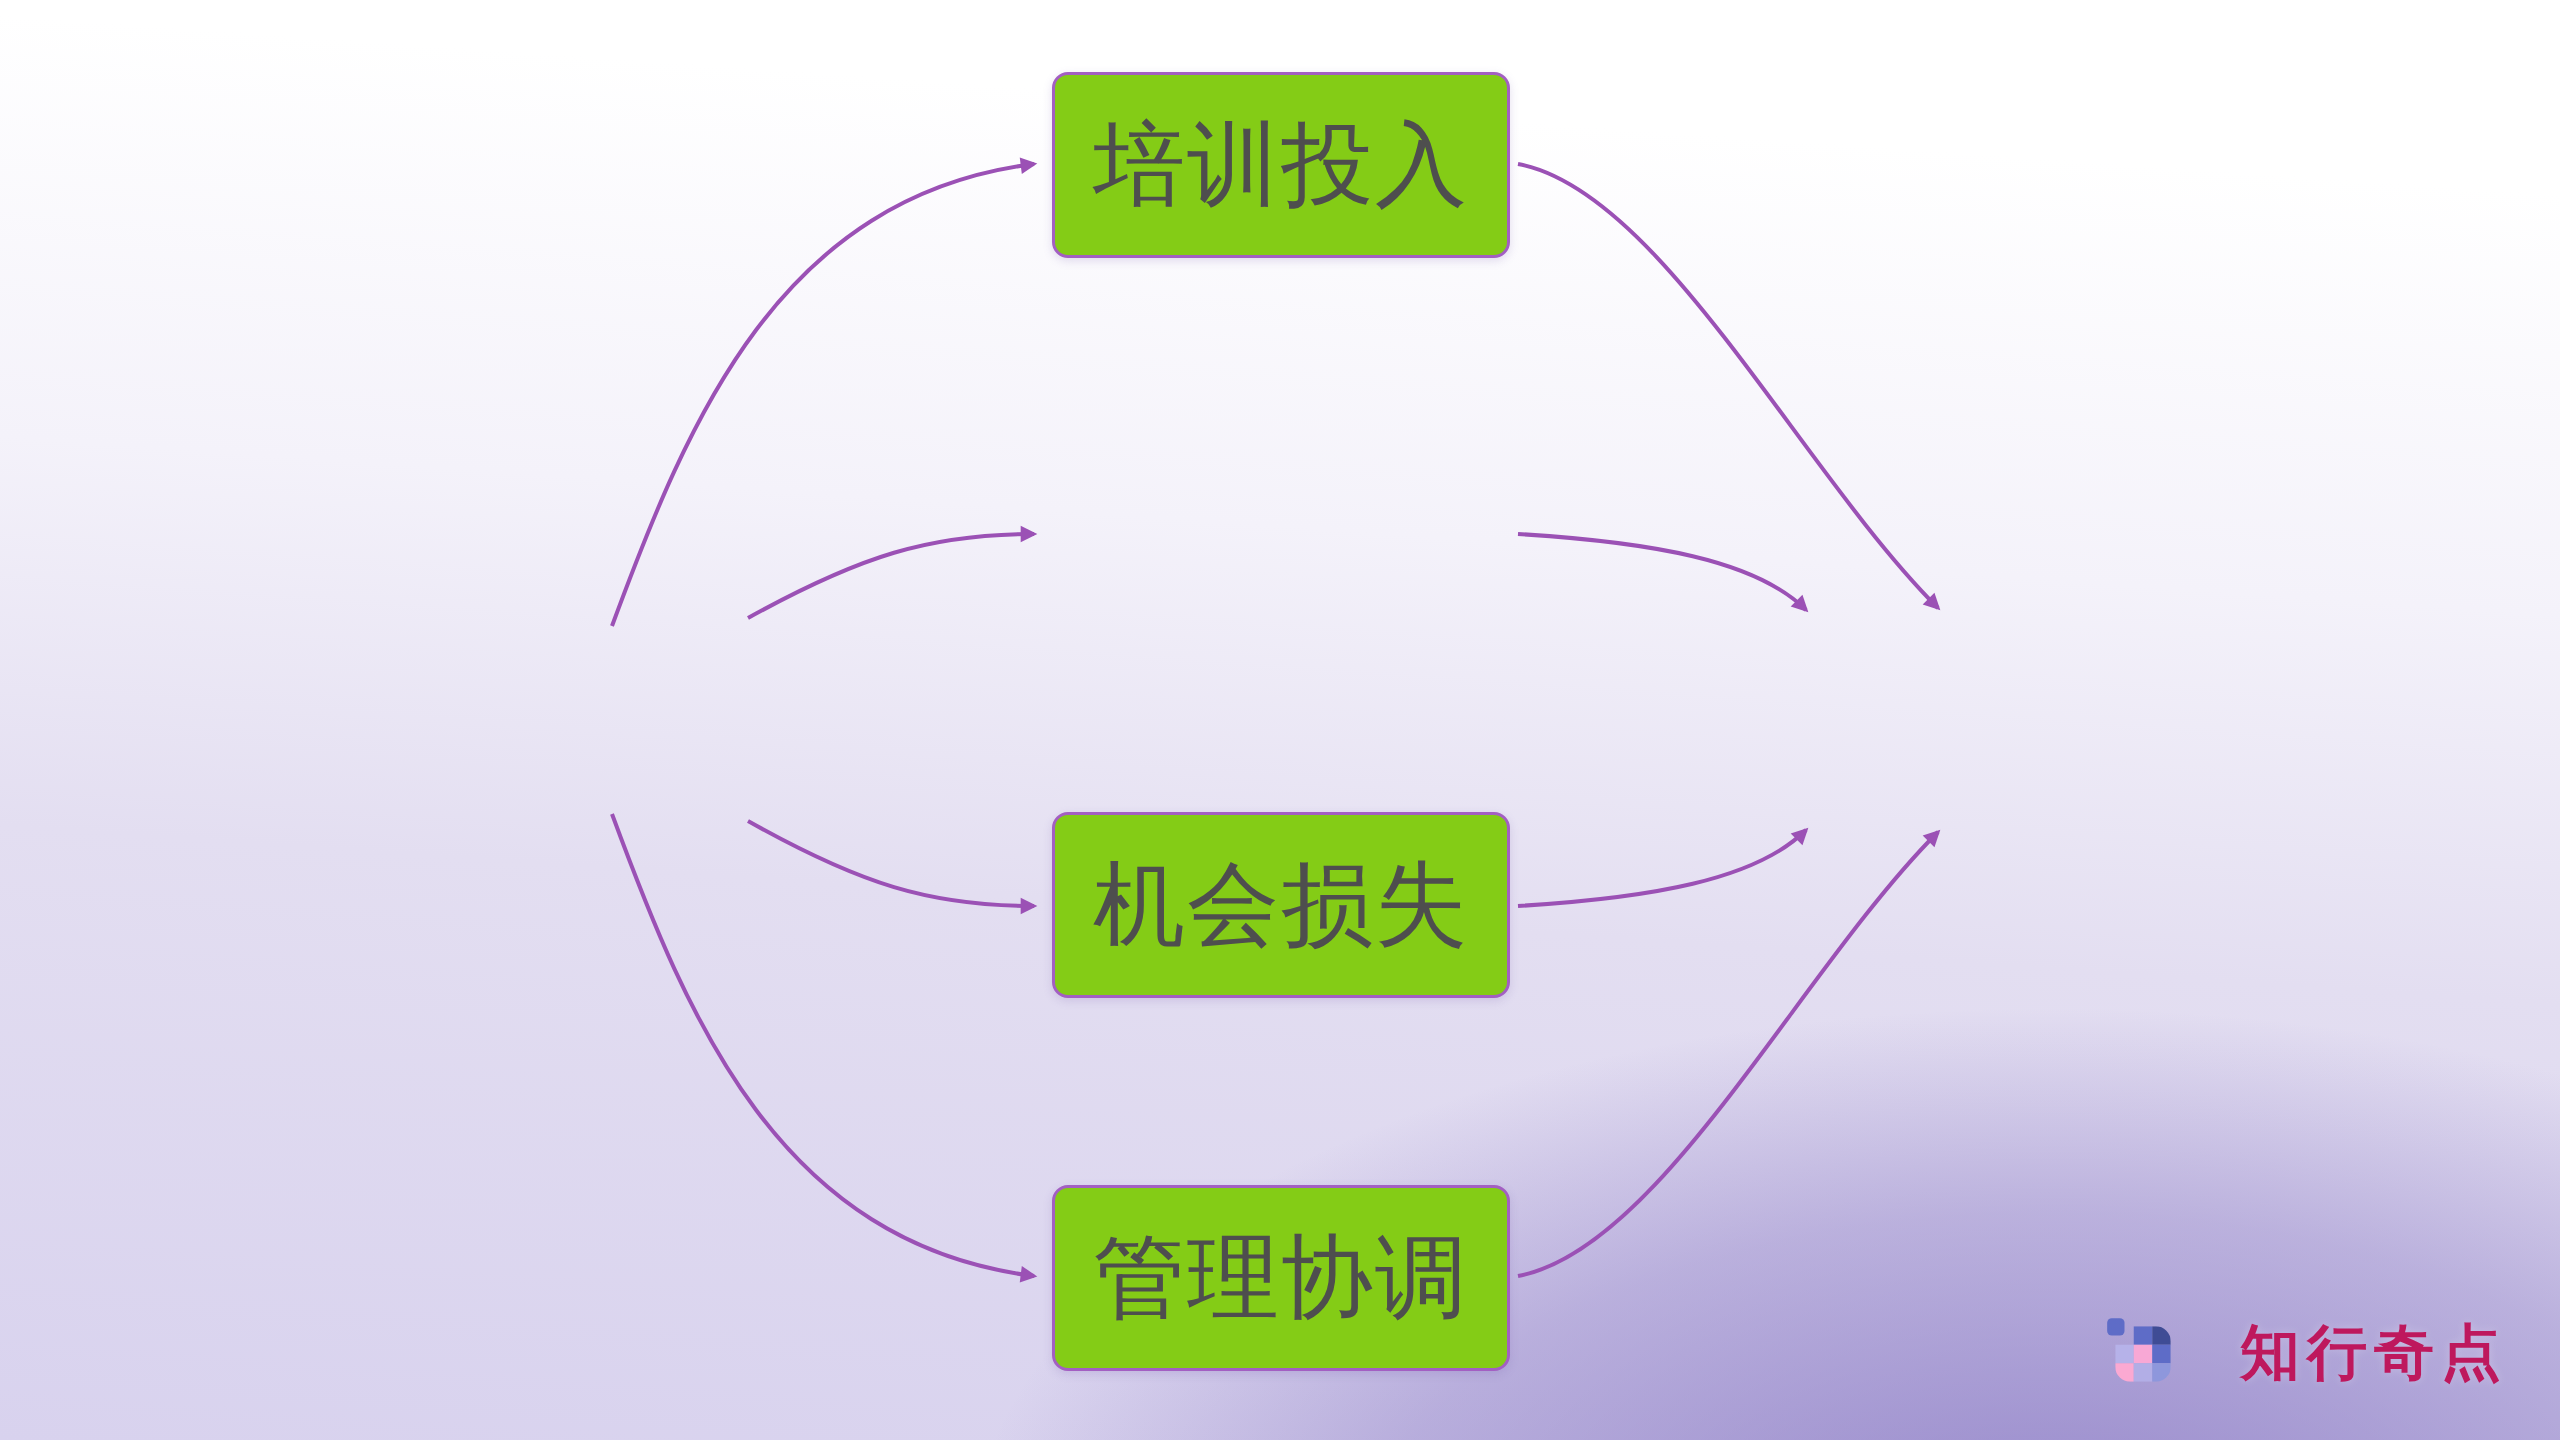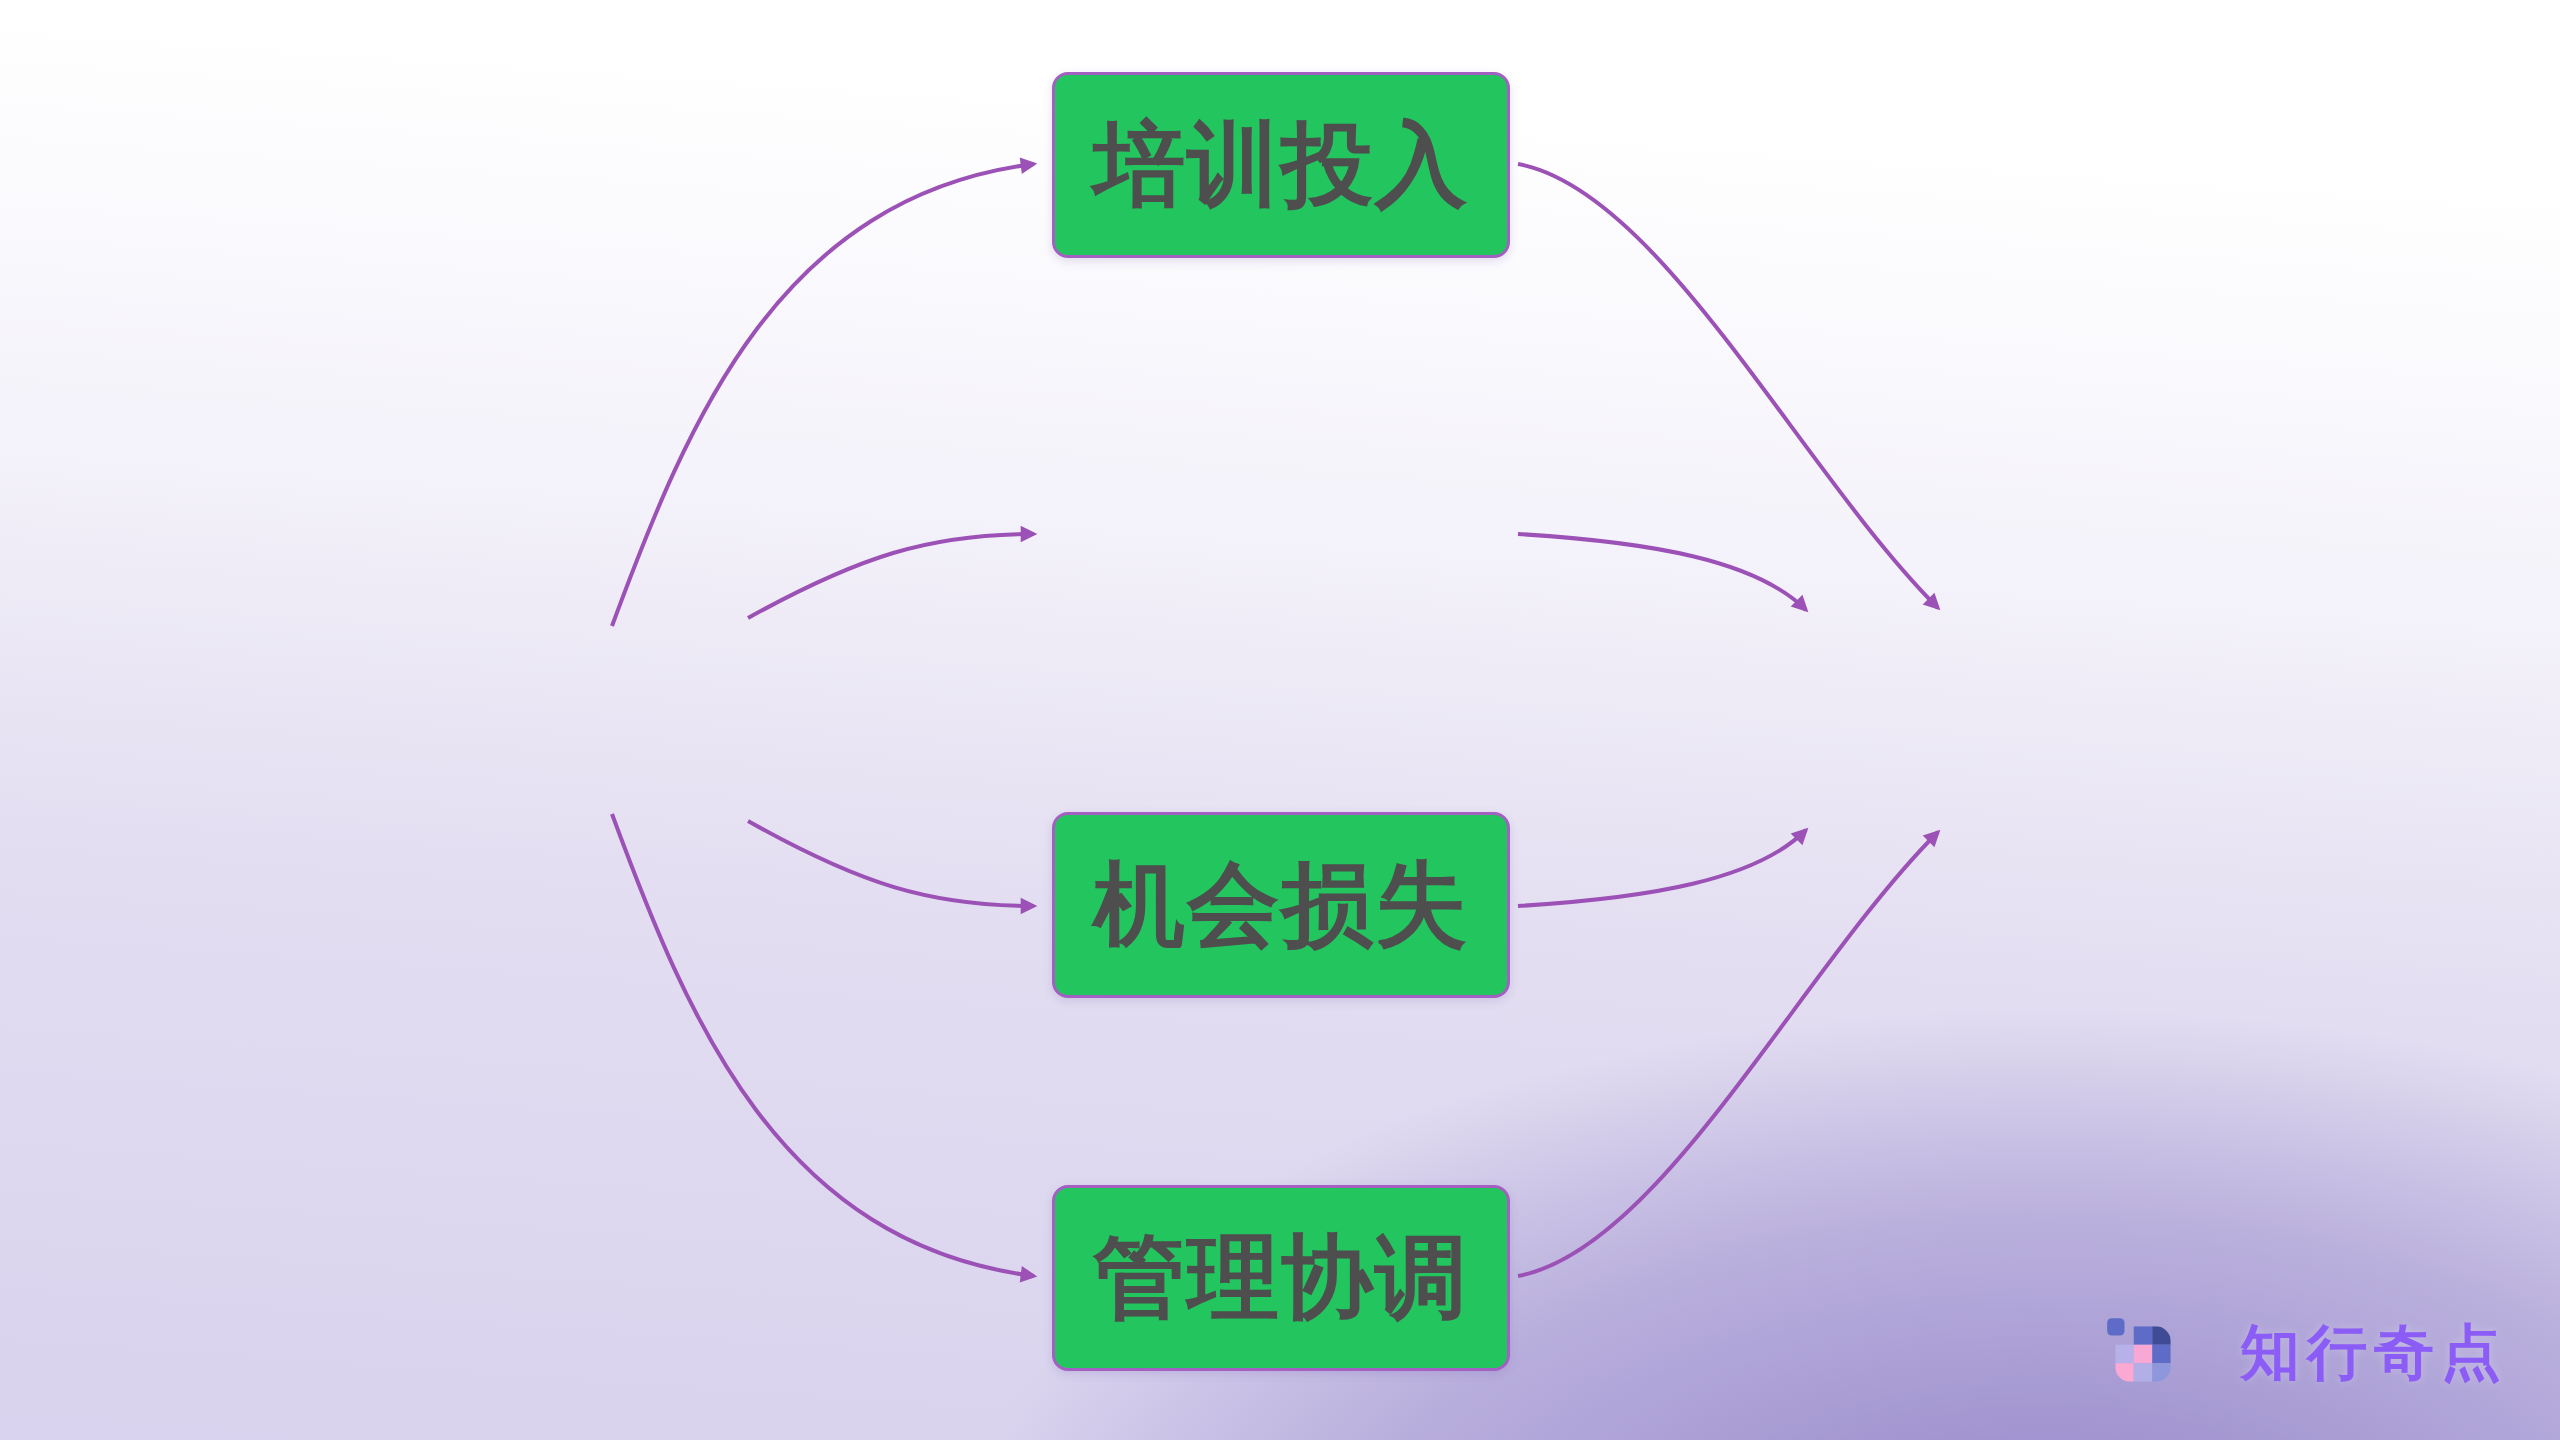--- a/index.html
+++ b/index.html
@@ -9,42 +9,42 @@
     background:
       radial-gradient(1500px 760px at 80% 108%, rgba(104,84,178,0.60) 0%, rgba(104,84,178,0.30) 45%, rgba(104,84,178,0) 72%),
       linear-gradient(184deg, #ffffff 12%, #f4f2fa 38%, #e3def1 62%, #d8d2ee 100%);
   }
   .stage{position:absolute;inset:0;width:2560px;height:1440px;}
   .edges{position:absolute;inset:0;width:2560px;height:1440px;pointer-events:none;}
   .edge{fill:none;stroke:#9b51b5;stroke-width:4;}
   .node{
     position:absolute;
     display:flex;align-items:center;justify-content:center;
-    background:#22c55e;
+    background:#84cc16;
     border:3px solid #a35fc2;
     border-radius:16px;
     box-shadow:0 3px 10px rgba(120,95,175,0.20);
     color:#4e4e4e;
-    font-size:92px;font-weight:700;letter-spacing:2px;
+    font-size:92px;font-weight:400;letter-spacing:2px;
     white-space:nowrap;
   }
   .node-source{left:322px;top:628px;width:453px;height:183px;}
   .node-factor{left:1052px;width:452px;height:180px;}
   .node-f0{top:72px;}
   .node-f1{top:443px;}
   .node-f2{top:800px;margin-top:12px;}
   .node-f3{top:1185px;}
   .node-target{left:1785px;top:628px;width:425px;height:182px;}
   .logo{
     position:absolute;right:52px;bottom:46px;
     display:flex;align-items:center;gap:20px;
   }
   .logo-icon{width:74px;height:74px;flex:0 0 auto;}
   .logo-text{
-    color:#8b5cf6;font-size:60px;font-weight:800;letter-spacing:7px;
+    color:#be185d;font-size:60px;font-weight:800;letter-spacing:7px;
     text-shadow:0 0 10px rgba(255,255,255,0.25);
     white-space:nowrap;
     margin-left:40px;
   }
 </style>
 </head>
 <body>
 
 <div class="stage">
 

